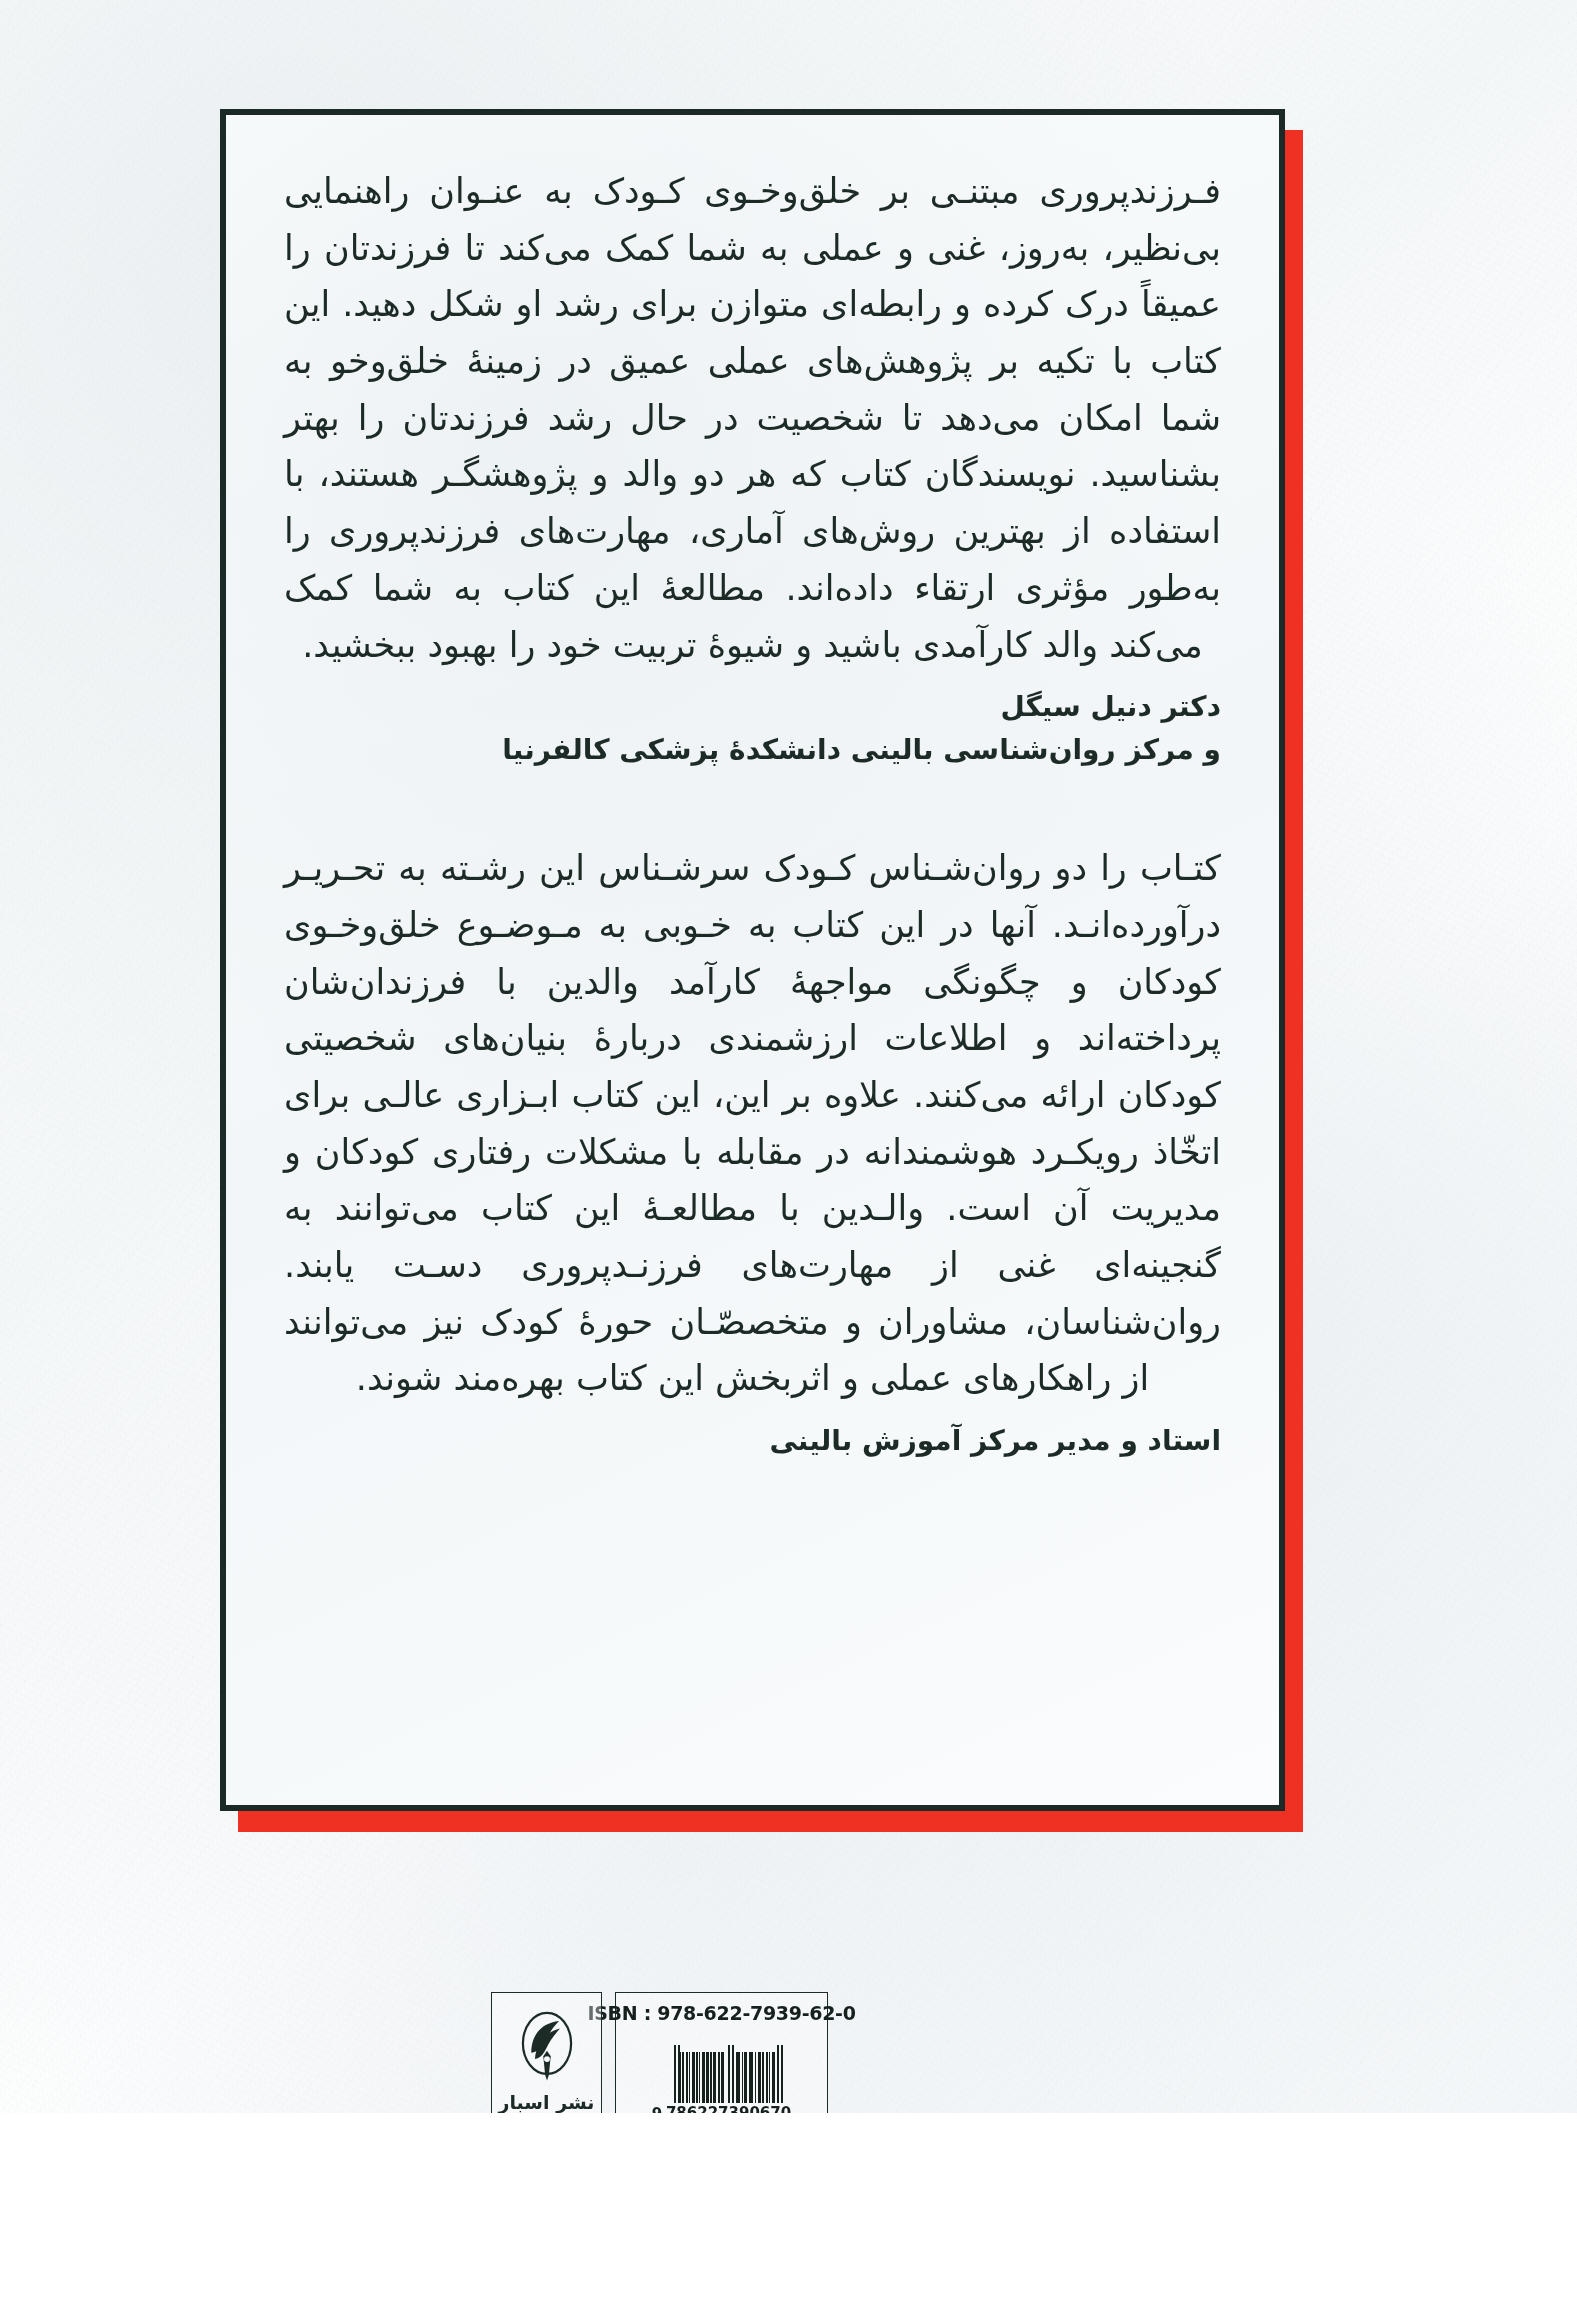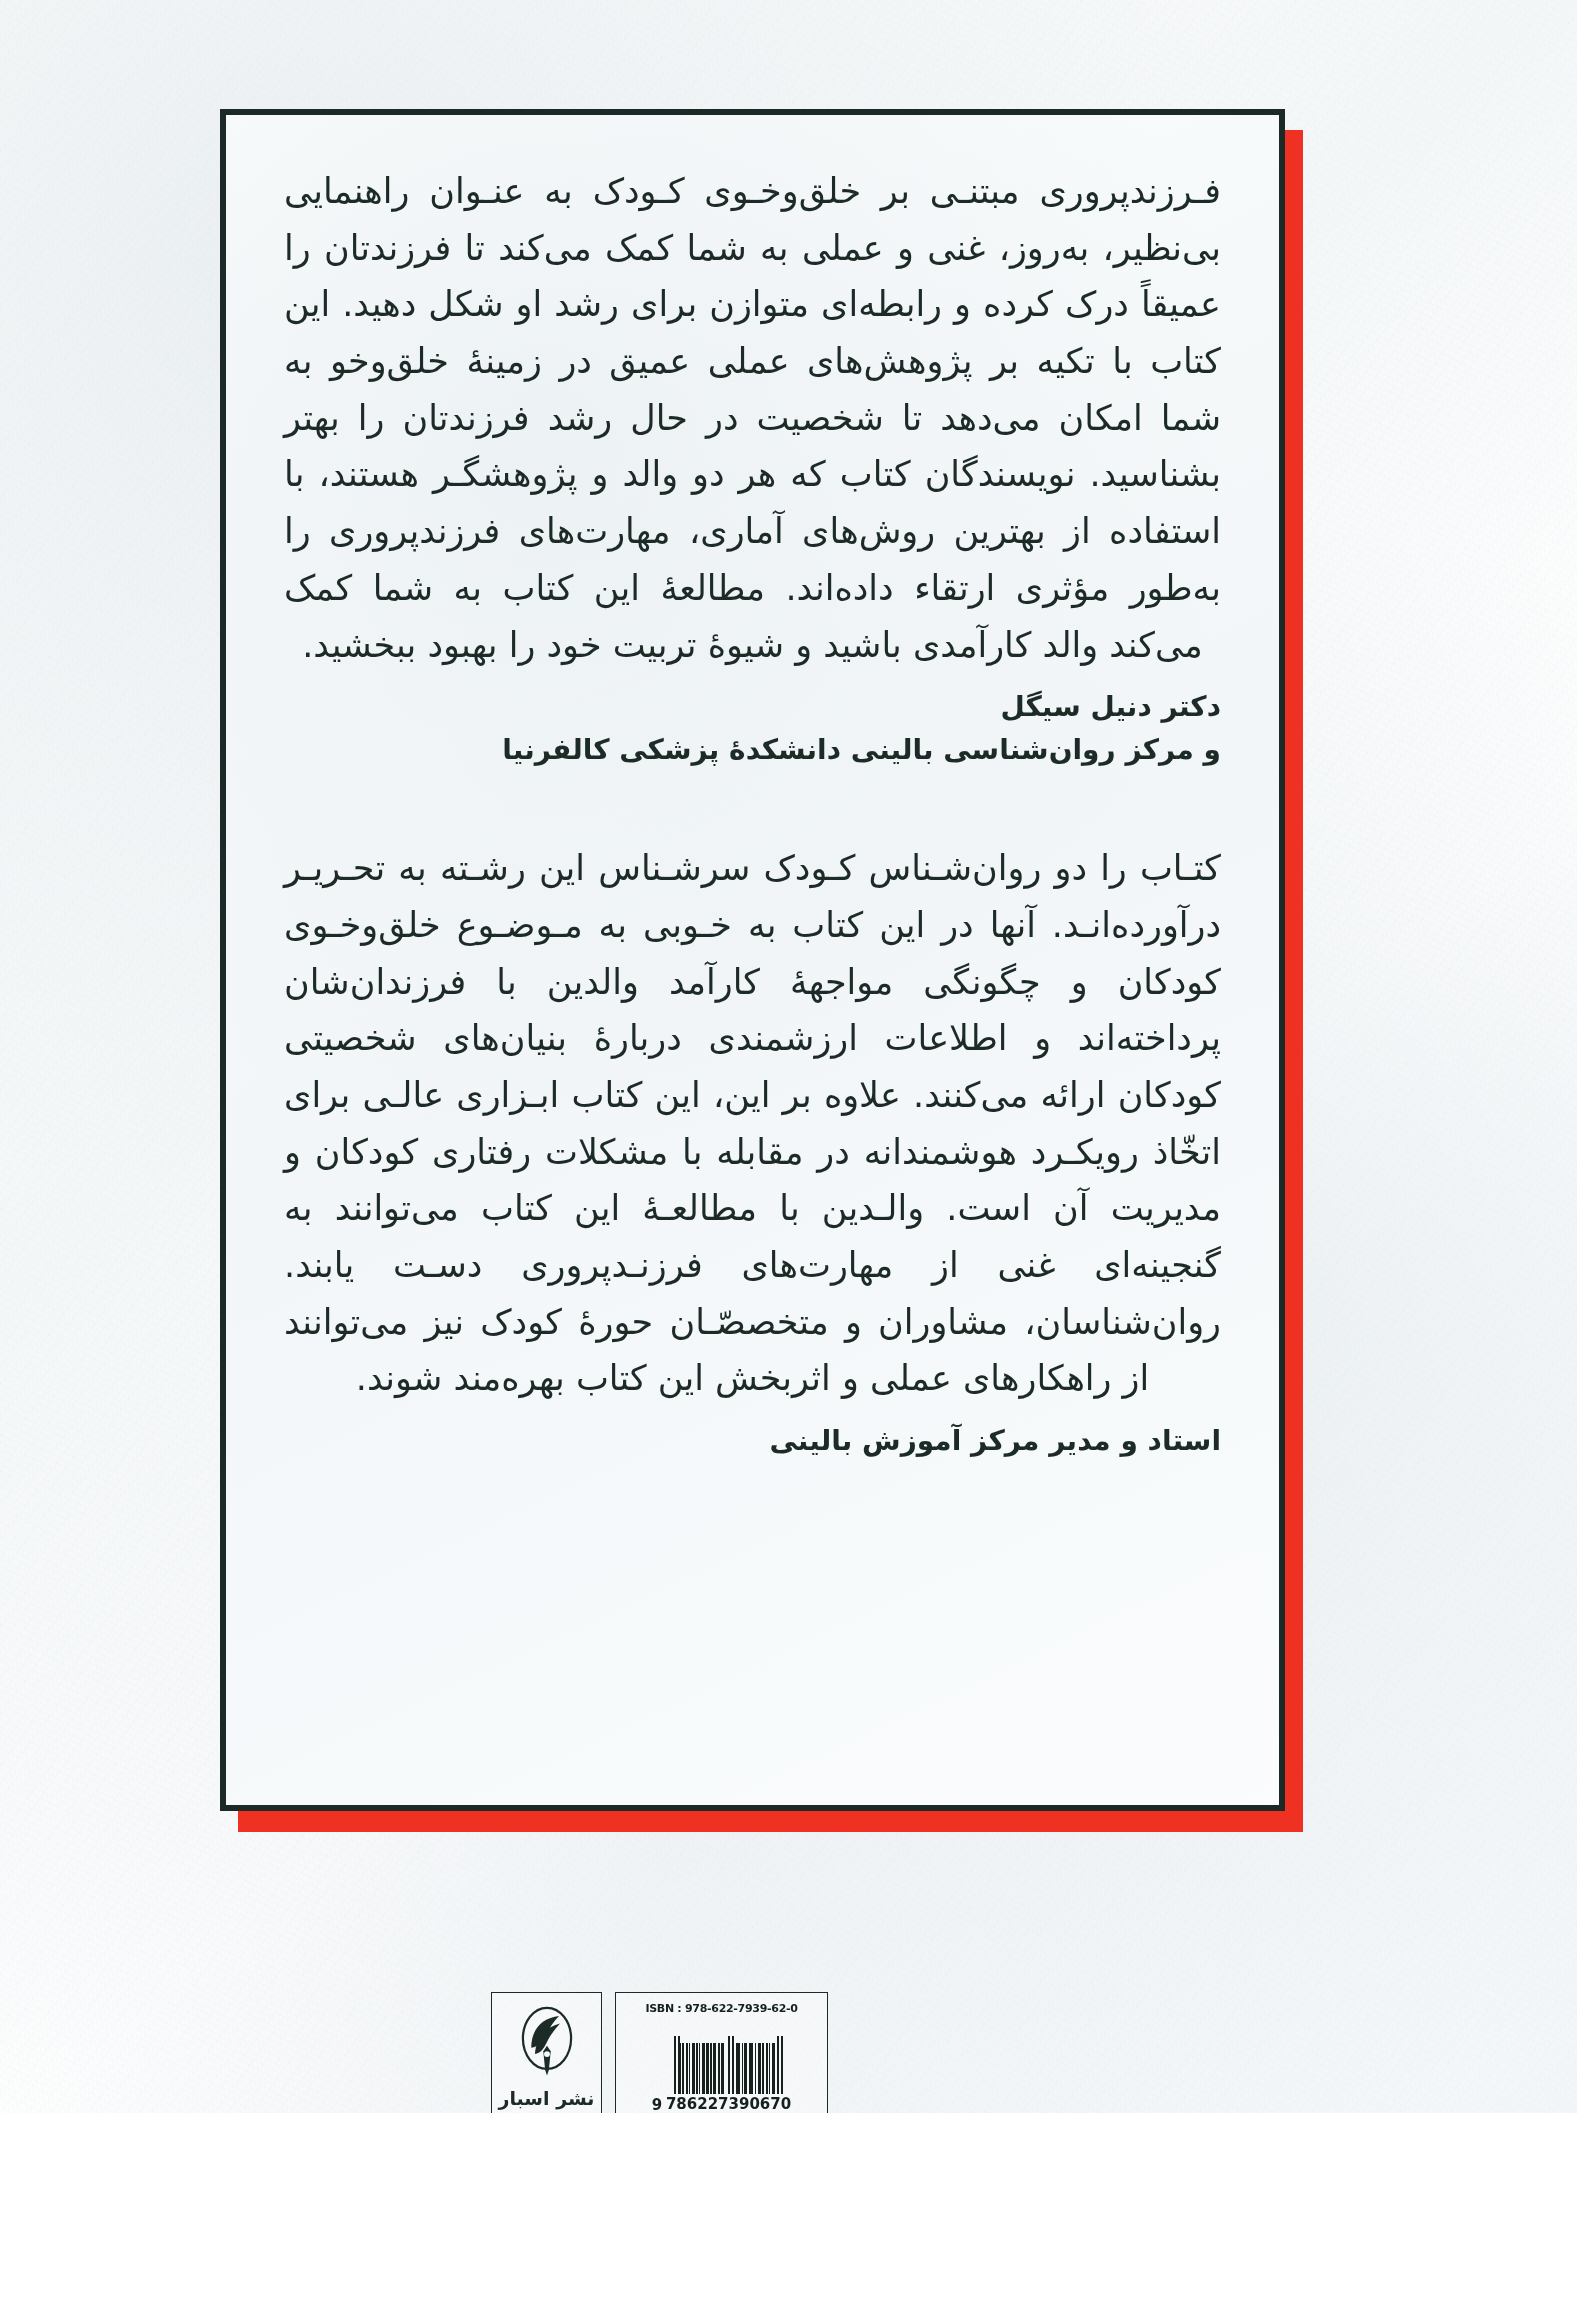--- a/index.html
+++ b/index.html
@@ -140,21 +140,21 @@
     box-sizing: border-box;
     display: flex;
     flex-direction: column;
     align-items: center;
   }
 
   .isbn-text {
     direction: ltr;
     font-family: "DejaVu Sans", sans-serif;
     font-weight: bold;
-    font-size: 11px;
+    font-size: 19px;
     color: #16201d;
     letter-spacing: -0.3px;
     white-space: nowrap;
     margin-bottom: 21px;
   }
 
   .barcode-wrap {
     direction: ltr;
     display: flex;
     align-items: flex-end;

